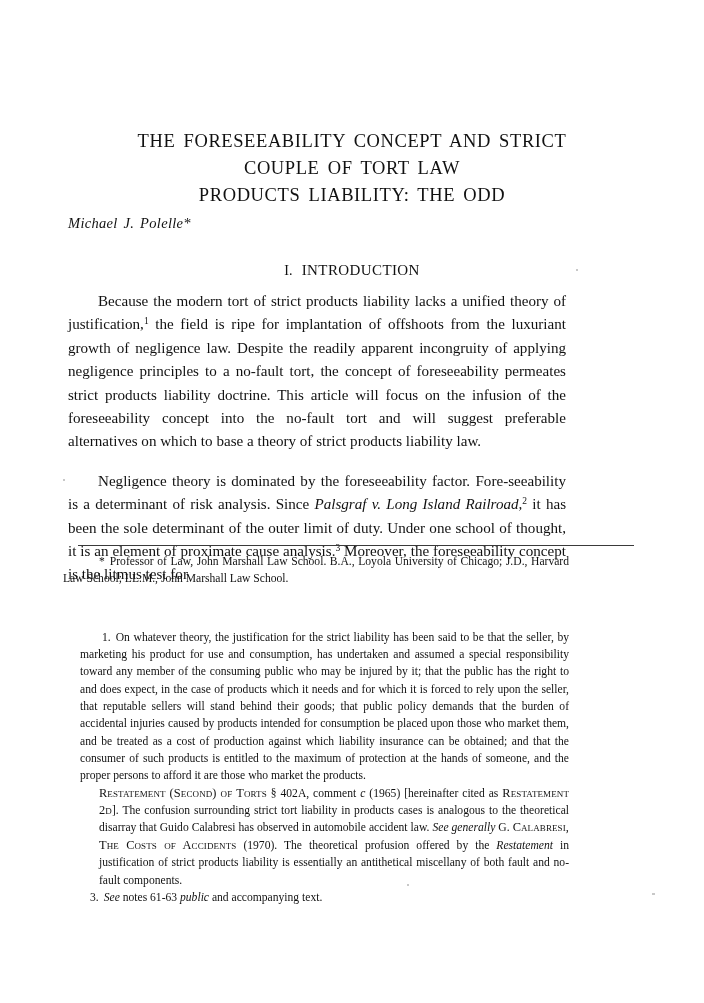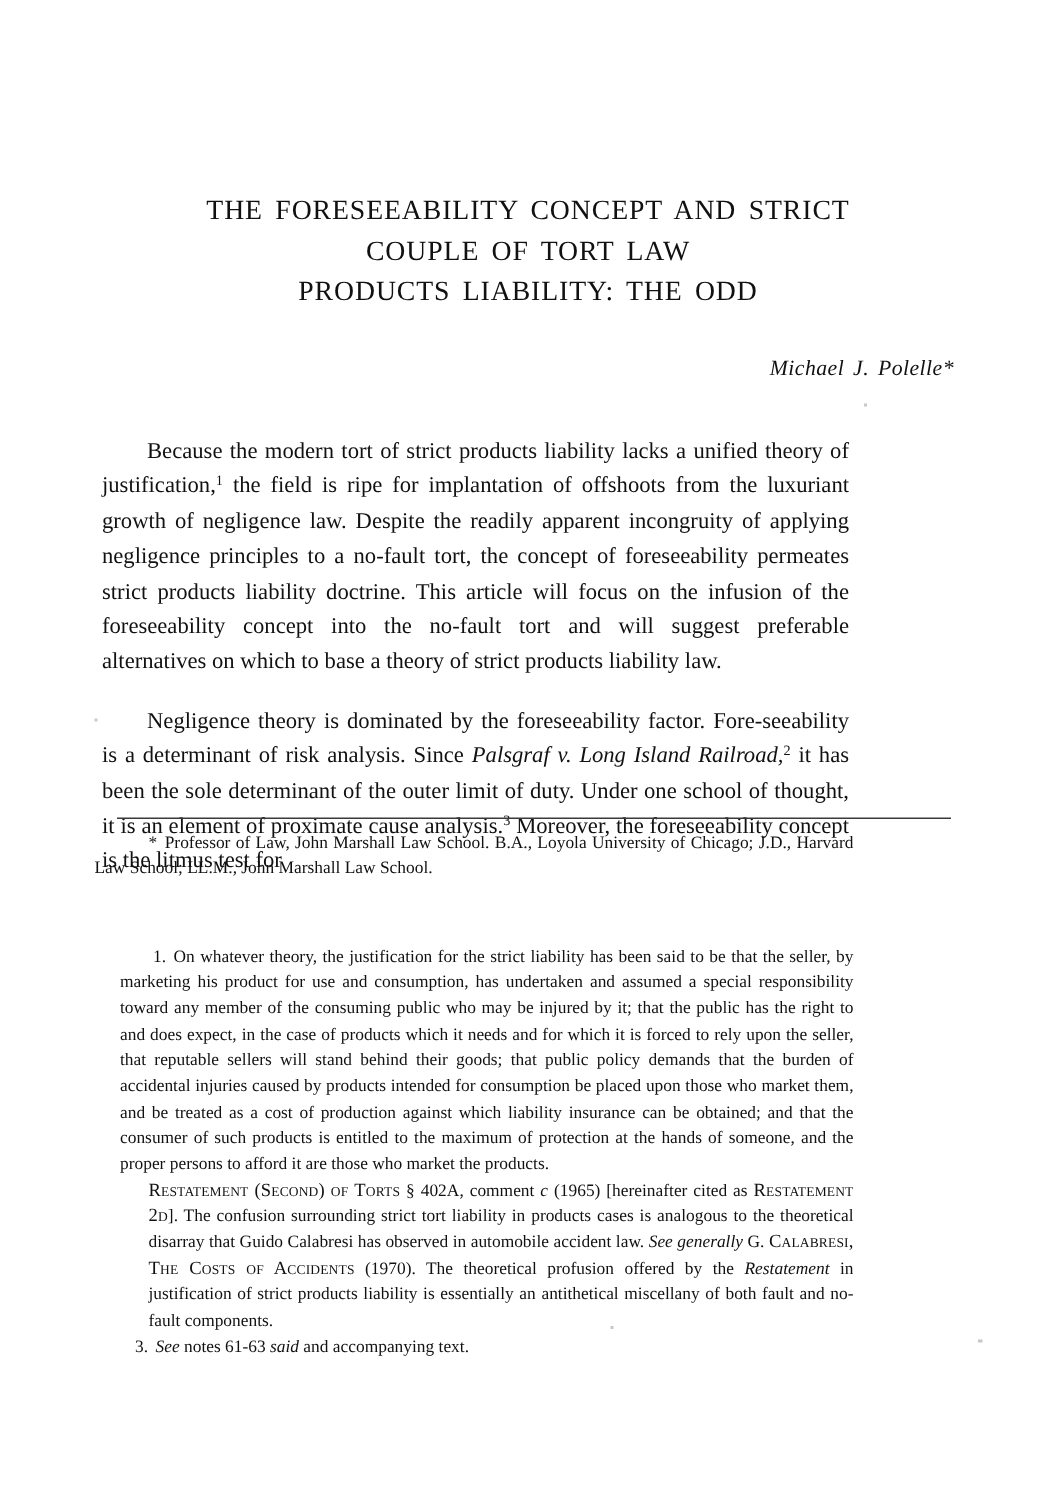--- a/index.html
+++ b/index.html
@@ -39,26 +39,25 @@
     letter-spacing: 0.6px;
     word-spacing: 3px;
     white-space: nowrap;
   }
 
   .byline {
     position: absolute;
     left: 68px;
     top: 215px;
     width: 568px;
-    text-align: right;
+    text-align: left;
     font-style: italic;
     font-size: 14.5px;
     letter-spacing: 0.3px;
     word-spacing: 2px;
-    margin-top: 23px;
   }
 
   
   .section-heading {
     position: absolute;
     left: 68px;
     top: 262px;
     width: 568px;
     text-align: center;
     font-size: 14px;
@@ -169,33 +168,36 @@
 <div class="page">
 
   <div class="title-block">
     <div class="title-line">THE FORESEEABILITY CONCEPT AND STRICT</div>
     <div class="title-line">COUPLE OF TORT LAW</div>
     <div class="title-line">PRODUCTS LIABILITY: THE ODD</div>
   </div>
 
   <div class="byline">Michael J. Polelle*</div>
 
+  <div class="section-heading">
+    <span class="num">I.</span><span class="scaps">INTRODUCTION</span>
+  </div>
 
   <div class="body-col">
     <p id="para-1">Because the modern tort of strict products liability lacks a unified theory of justification,<sup>1</sup> the field is ripe for implantation of offshoots from the luxuriant growth of negligence law.  Despite the readily apparent incongruity of applying negligence principles to a no-fault tort, the concept of foreseeability permeates strict products liability doctrine. This article will focus on the infusion of the foreseeability concept into the no-fault tort and will suggest preferable alternatives on which to base a theory of strict products liability law.</p>
     <p id="para-2">Negligence theory is dominated by the foreseeability factor.  Fore-seeability is a determinant of risk analysis.  Since <i>Palsgraf v. Long Island Railroad,</i><sup>2</sup> it has been the sole determinant of the outer limit of duty.  Under one school of thought, it is an element of proximate cause analysis.<sup>3</sup>  Moreover, the foreseeability concept is the litmus test for</p>
   </div>
 
   <div class="fn-rule"></div>
 
   <div class="footnotes">
     <p class="fn fn-star" id="fn-star"><span class="mark">*</span>Professor of Law, John Marshall Law School.  B.A., Loyola University of Chicago; J.D., Harvard Law School; LL.M., John Marshall Law School.</p>
     <p class="fn fn-indent" id="fn-1-text"><span class="mark">1.</span>On whatever theory, the justification for the strict liability has been said to be that the seller, by marketing his product for use and consumption, has undertaken and assumed a special responsibility toward any member of the consuming public who may be injured by it; that the public has the right to and does expect, in the case of products which it needs and for which it is forced to rely upon the seller, that reputable sellers will stand behind their goods; that public policy demands that the burden of accidental injuries caused by products intended for consumption be placed upon those who market them, and be treated as a cost of production against which liability insurance can be obtained; and that the consumer of such products is entitled to the maximum of protection at the hands of someone, and the proper persons to afford it are those who market the products.</p>
     <p class="fn fn-hang" id="fn-1-cite"><span class="scaps">Restatement</span> <span class="scaps">(Second)</span> <span class="scaps">of</span> <span class="scaps">Torts</span> § 402A, comment <i>c</i> (1965) [hereinafter cited as <span class="scaps">Restatement</span> <span class="scaps">2d</span>].  The confusion surrounding strict tort liability in products cases is analogous to the theoretical disarray that Guido Calabresi has observed in automobile accident law.  <i>See generally</i> G. <span class="scaps">Calabresi,</span> <span class="scaps">The Costs of Accidents</span> (1970).  The theoretical profusion offered by the <i>Restatement</i> in justification of strict products liability is essentially an antithetical miscellany of both fault and no-fault components.</p>
-    <p class="fn fn-num" id="fn-3"><span class="mark">3.</span><i>See</i> notes 61-63 <i>said</i> and accompanying text.</p>
+    <p class="fn fn-num" id="fn-3"><span class="mark">3.</span><i>See</i> notes 61-63 <i>public</i> and accompanying text.</p>
   </div>
 
 
   <span class="speck" style="left:576px;top:269px;width:2px;height:2px;"></span>
   <span class="speck" style="left:63px;top:479px;width:2px;height:2px;"></span>
   <span class="speck" style="left:652px;top:893px;width:3px;height:2px;"></span>
   <span class="speck" style="left:407px;top:884px;width:2px;height:2px;"></span>
 </div>
 
 </body></html>

